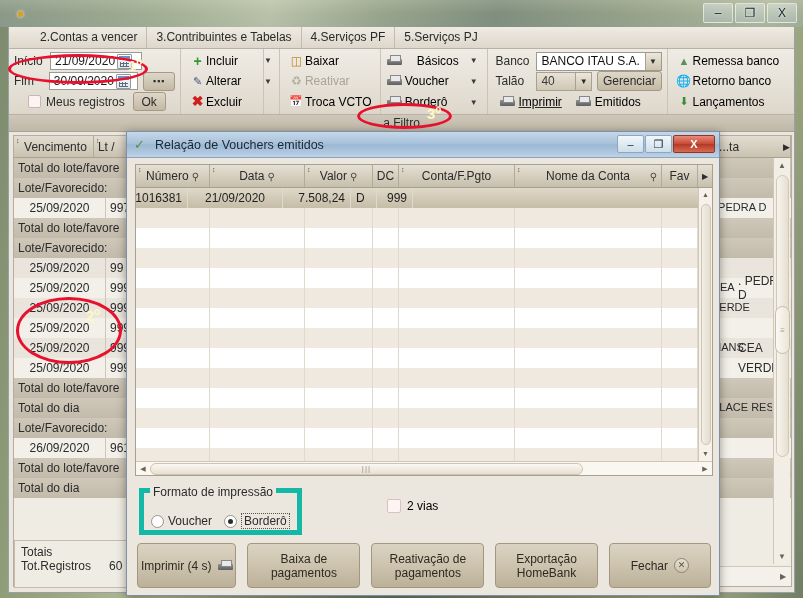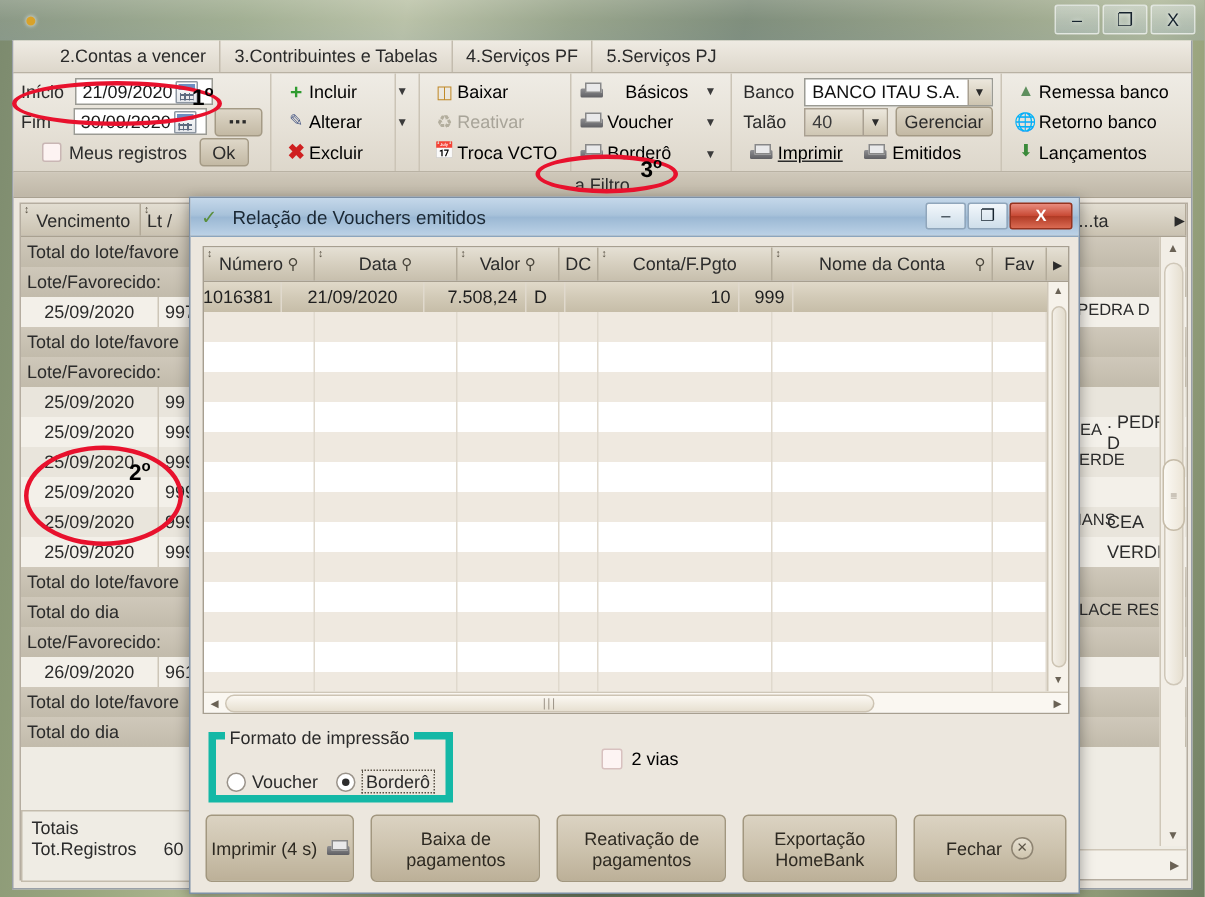--- a/index.html
+++ b/index.html
@@ -287,21 +287,21 @@
     width: 13px; height: 13px; border-radius: 50%;
     background: #fff; border: 1px solid #9a938a; position: relative;
   }
   .radio.on:after {
     content:''; position: absolute; left: 3px; top: 3px; width: 5px; height: 5px;
     border-radius: 50%; background: #2d2d2d;
   }
   .rlabel { font-size: 12px; color: #2b2b2b; }
   .rlabel.focus { border: 1px dotted #5a5346; padding: 0 2px; }
 
-  #vias-row { position: absolute; left: 232px; top: 341px; display: flex; align-items: flex-start; gap: 6px; padding-left: 42px; }
+  #vias-row { position: absolute; left: 218px; top: 341px; display: flex; align-items: flex-start; gap: 6px; padding-left: 42px; }
   #vias-box {
     width: 14px; height: 14px; background: #fdf4f3;
     border: 1px solid #d8c1bf; border-radius: 2px;
   }
 
   
   #dlg-buttons { position: absolute; left: 10px; top: 385px; width: 574px; height: 45px; display: flex; gap: 11px; }
   .dbtn {
     background: linear-gradient(180deg,#dbd3c2 0%, #cdc3ae 50%, #bcb098 100%);
     border: 1px solid #a2977f; border-radius: 4px;
@@ -328,21 +328,21 @@
     flex: 0 0 auto;
   }
 
   
   .annot { position: absolute; pointer-events: none; }
   .ellipse {
     border: 3px solid #e8112d; border-radius: 50%;
     background: transparent;
   }
   .annot-num {
-    color: #000000; font-weight: bold; font-size: 15px;
+    color: #fef9c3; font-weight: bold; font-size: 15px;
     font-family: "Liberation Sans", sans-serif;
   }
   .annot-num sup { font-size: 10px; }
 </style>
 </head>
 <body>
 
 <div id="desktop"></div>
 
 <div id="app-window">
@@ -676,21 +676,20 @@
             <span style="font-size:8px;">▶</span>
           </div>
         </div>
 
         <div id="vrows">
             <div class="vrow selected">
               <div class="vc" style="width: 52px; justify-content: flex-end;">1016381</div>
               <div class="vc" style="width: 95px; justify-content: center;">21/09/2020</div>
               <div class="vc" style="width: 68px; justify-content: flex-end;">7.508,24</div>
               <div class="vc" style="width: 26px; justify-content: flex-start;">D</div>
-              <div class="vc" style="width: 116px; justify-content: flex-end;">10</div>
               <div class="vc" style="width: 36px; justify-content: flex-end;">999</div>
             </div>
             <div class="vrow alt1">
               <div class="vc" style="width: 74px;"></div>
               <div class="vc" style="width: 95px;"></div>
               <div class="vc" style="width: 68px;"></div>
               <div class="vc" style="width: 26px;"></div>
               <div class="vc" style="width: 116px;"></div>
               <div class="vc" style="flex: 1 1 0%;"></div>
               <div class="vc" style="width: 36px;"></div>

